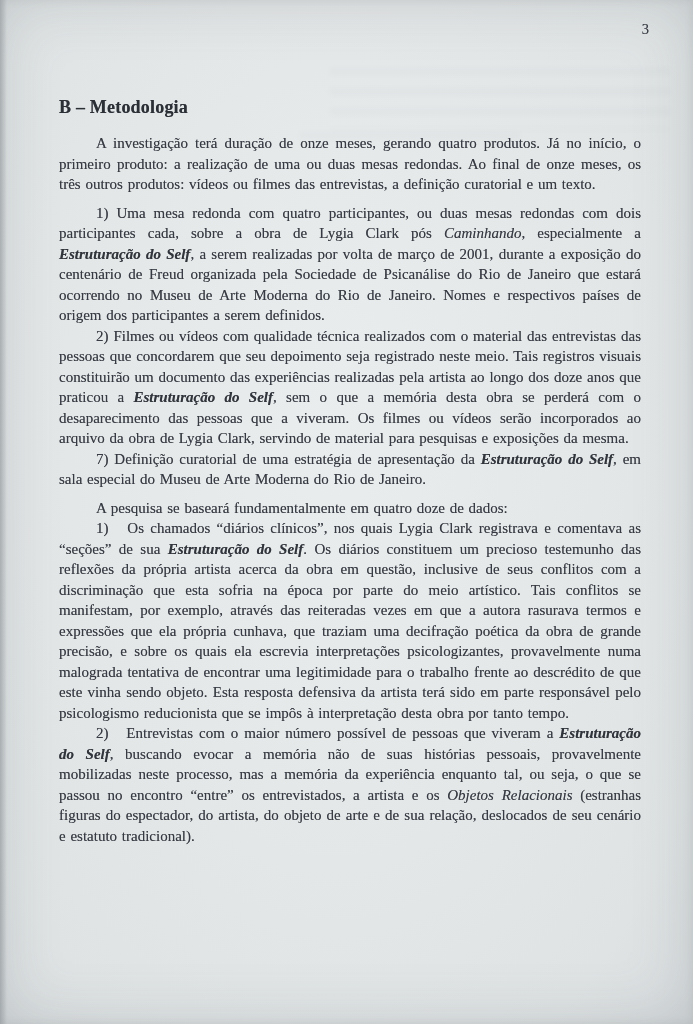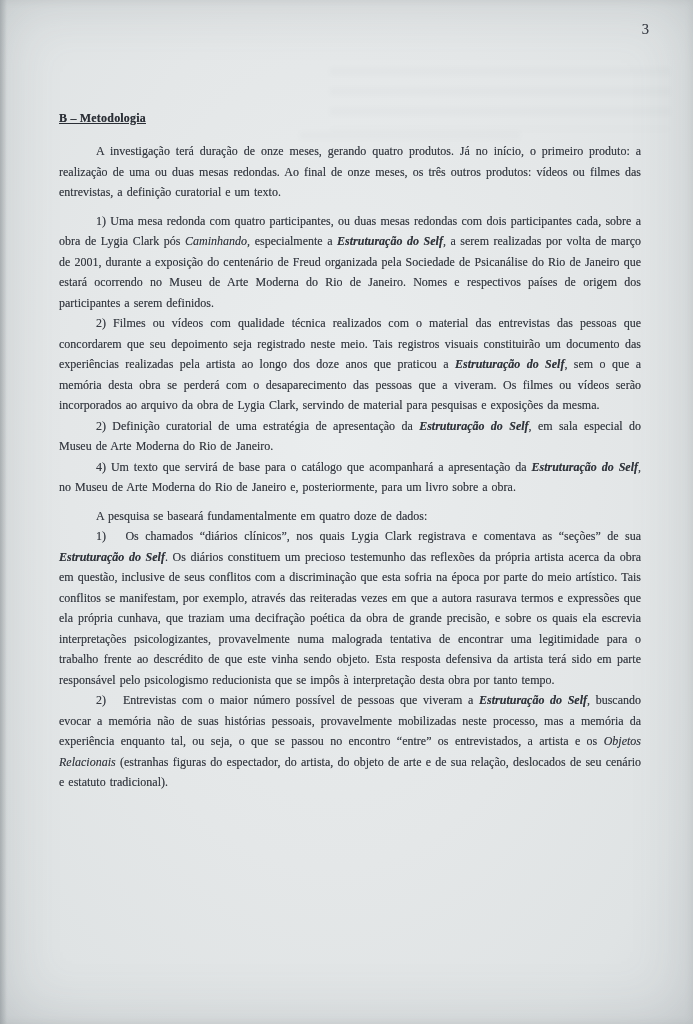--- a/index.html
+++ b/index.html
@@ -38,32 +38,31 @@
   .ghost-b { top: 132px; left: 300px; width: 220px; height: 18px; }
   .page-number {
     position: absolute; top: 21px; right: 44px;
     font-size: 14.5px; color: #3c4048;
     text-shadow: 0 0 0.6px rgba(60,64,72,0.55);
   }
   .content {
     position: absolute; left: 59px; right: 52px; top: 96px;
   }
   .heading {
-    margin: 15px 0 15px 0;
-    font-size: 12px; font-weight: bold;
+    margin: 1px 0 15px 0;
+    font-size: 18px; font-weight: bold;
     letter-spacing: 0.2px;
     color: #2b2f36;
     text-shadow: 0 0 0.6px rgba(43,47,54,0.6);
-    text-decoration: underline;
   }
   .para {
     margin: 0;
     text-align: justify;
     text-indent: 37px;
-    font-size: 12px;
+    font-size: 15px;
     line-height: 20.5px;
     word-spacing: 1px;
     color: #363a42;
     text-shadow: 0 0 0.6px rgba(54,58,66,0.55);
     hyphens: none;
   }
   .para.gap { margin-top: 8px; }
   .bi { font-weight: bold; font-style: italic; color: #30343b; }
   .it { font-style: italic; }
 </style>
@@ -76,20 +75,19 @@
   <div class="ghost ghost-b"></div>
 
   <div class="page-number">3</div>
 
   <div class="content">
     <h2 class="heading">B – Metodologia</h2>
     <div id="body-paragraphs">
         <p class="para"><span>A investigação terá duração de onze meses, gerando quatro produtos. Já no início, o primeiro produto: a realização de uma ou duas mesas redondas. Ao final de onze meses, os três outros produtos: vídeos ou filmes das entrevistas, a definição curatorial e um texto.</span></p>
         <p class="para gap"><span>1) Uma mesa redonda com quatro participantes, ou duas mesas redondas com dois participantes cada, sobre a obra de Lygia Clark pós </span><span class="it">Caminhando</span><span>, especialmente a </span><span class="bi">Estruturação do Self</span><span>, a serem realizadas por volta de março de 2001, durante a exposição do centenário de Freud organizada pela Sociedade de Psicanálise do Rio de Janeiro que estará ocorrendo no Museu de Arte Moderna do Rio de Janeiro. Nomes e respectivos países de origem dos participantes a serem definidos.</span></p>
         <p class="para"><span>2) Filmes ou vídeos com qualidade técnica realizados com o material das entrevistas das pessoas que concordarem que seu depoimento seja registrado neste meio. Tais registros visuais constituirão um documento das experiências realizadas pela artista ao longo dos doze anos que praticou a </span><span class="bi">Estruturação do Self</span><span>, sem o que a memória desta obra se perderá com o desaparecimento das pessoas que a viveram. Os filmes ou vídeos serão incorporados ao arquivo da obra de Lygia Clark, servindo de material para pesquisas e exposições da mesma.</span></p>
-        <p class="para"><span>2) Definição curatorial de uma estratégia de apresentação da </span><span class="bi">Estruturação do Self</span><span>, em sala especial do Museu de Arte Moderna do Rio de Janeiro.</span></p>
-        <p class="para"><span>4) Um texto que servirá de base para o catálogo que acompanhará a apresentação da </span><span class="bi">Estruturação do Self</span><span>, no Museu de Arte Moderna do Rio de Janeiro e, posteriormente, para um livro sobre a obra.</span></p>
+        <p class="para"><span>7) Definição curatorial de uma estratégia de apresentação da </span><span class="bi">Estruturação do Self</span><span>, em sala especial do Museu de Arte Moderna do Rio de Janeiro.</span></p>
         <p class="para gap"><span>A pesquisa  se baseará fundamentalmente em quatro doze de dados:</span></p>
         <p class="para"><span>1)&nbsp;&nbsp; Os chamados “diários clínicos”, nos quais Lygia Clark registrava e comentava as “seções” de sua </span><span class="bi">Estruturação do Self</span><span>. Os diários constituem um precioso testemunho das reflexões da própria artista acerca da obra em questão, inclusive de seus conflitos com a discriminação que esta sofria na época por parte do meio artístico. Tais conflitos se manifestam, por exemplo, através das reiteradas vezes em que a autora rasurava termos e expressões que ela própria cunhava, que traziam uma decifração poética da obra de grande precisão, e sobre os quais ela escrevia interpretações psicologizantes, provavelmente numa malograda tentativa de encontrar uma legitimidade para o trabalho frente ao descrédito de que este vinha sendo objeto. Esta resposta defensiva da artista terá sido em parte responsável pelo psicologismo reducionista que se impôs à interpretação desta obra por tanto tempo.</span></p>
         <p class="para"><span>2)&nbsp;&nbsp; Entrevistas com o maior número possível de pessoas que viveram a </span><span class="bi">Estruturação do Self</span><span>, buscando evocar a memória não de suas histórias pessoais, provavelmente mobilizadas neste processo, mas a memória da experiência enquanto tal, ou seja, o que se passou no encontro “entre” os entrevistados, a artista e os </span><span class="it">Objetos Relacionais</span><span> (estranhas figuras do espectador, do artista, do objeto de arte e de sua relação, deslocados de seu cenário e estatuto tradicional).</span></p>
       </div>
   </div>
 </div>
 
 </body></html>

